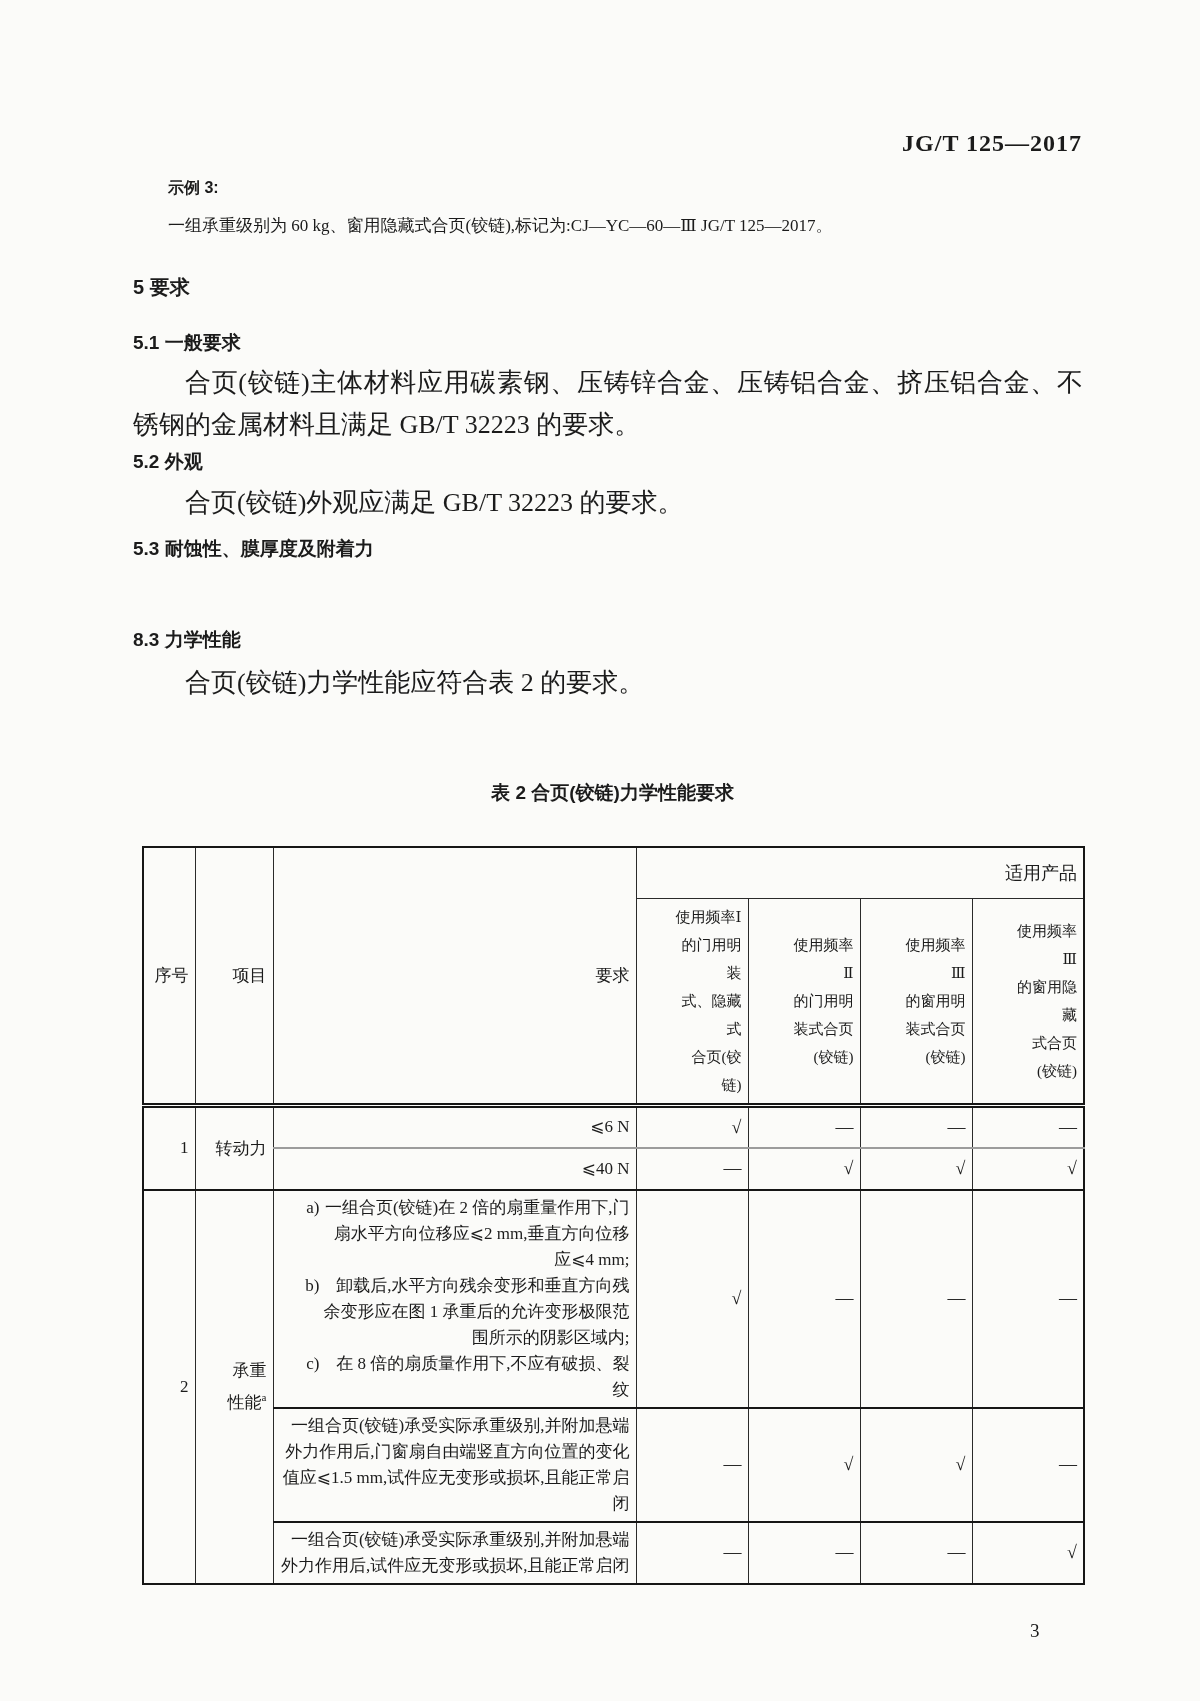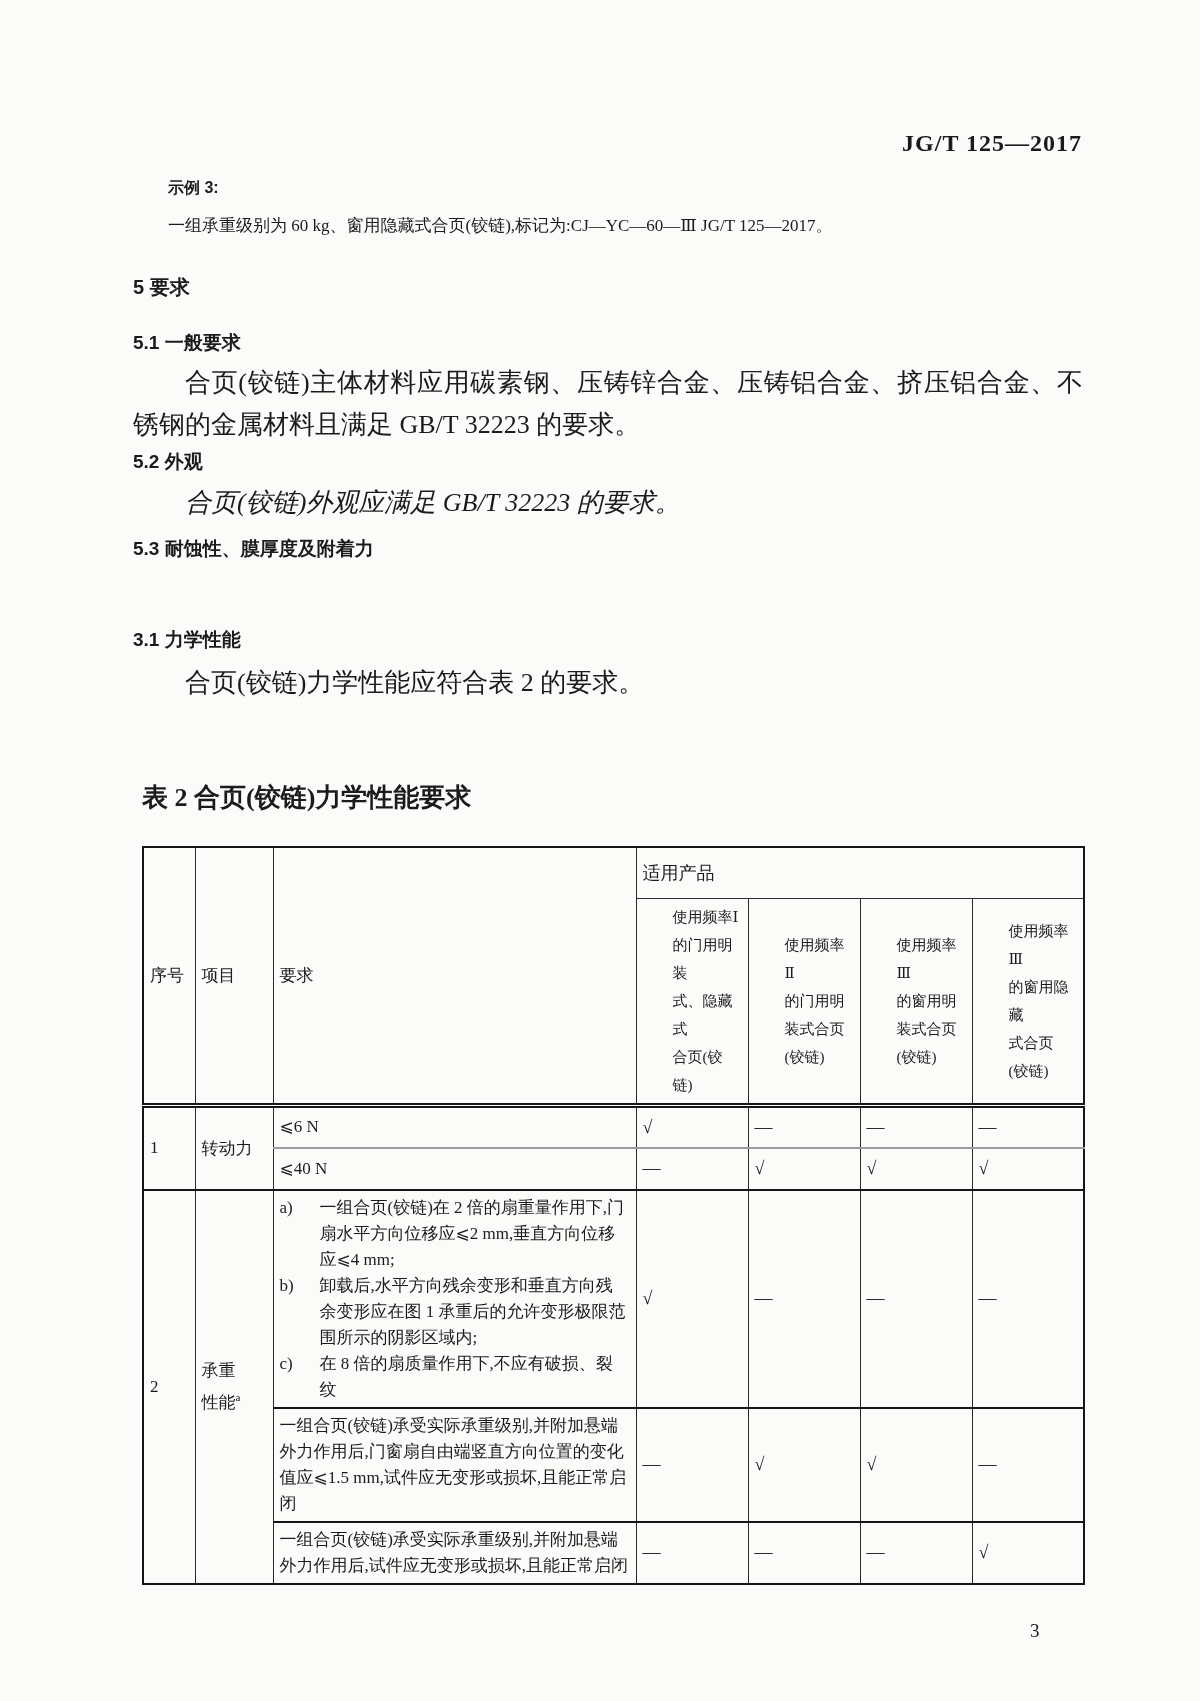--- a/index.html
+++ b/index.html
@@ -37,41 +37,41 @@
   .h52 { top:449px; font-size:19px; }
   .h53 { top:536px; font-size:19px; }
   .h54 { top:627px; font-size:19px; }
 
   .para {
     position:absolute; left:133px; width:950px;
     font-size:26px; line-height:42px; text-indent:2em;
     text-align:justify;
   }
   .p51 { top:362px; }
-  .p52 { top:482px;font-style:italic; }
+  .p52 { top:482px; }
   .p53 { top:572px; }
   .p54 { top:662px; }
 
   .table-caption {
     position:absolute; left:142px; top:780px; width:941px;
-    text-align:left;
-    font-family:Liberation Serif, serif;
-    font-weight:bold; font-size:26px;
+    text-align:center;
+    font-family:Liberation Sans, sans-serif;
+    font-weight:bold; font-size:19px;
   }
 
   .table-wrap { position:absolute; left:142px; top:846px; }
   table.req-table {
     border-collapse:collapse; table-layout:fixed; width:941px;
     font-size:17px; color:#1b1b1b;
     border:2px solid #161616;
   }
   .req-table th, .req-table td {
     border:1px solid #2a2a2a;
     font-weight:normal;
-    text-align:left; vertical-align:middle;
+    text-align:right; vertical-align:middle;
     padding:4px 6px;
   }
   .req-table th.hdr-top { height:42px; font-size:18px; }
   .req-table .hdr-product {
     line-height:28px; white-space:pre-line; font-size:15px;
     height:128px;
     padding-left:36px;
   }
   .req-table .dbl-bottom { border-bottom:5px double #161616; }
 
@@ -108,21 +108,21 @@
   <div class="sec-heading h5">5  要求</div>
 
   <div class="sec-heading h51">5.1  一般要求</div>
   <div class="para p51">合页(铰链)主体材料应用碳素钢、压铸锌合金、压铸铝合金、挤压铝合金、不锈钢的金属材料且满足 GB/T 32223 的要求。</div>
 
   <div class="sec-heading h52">5.2  外观</div>
   <div class="para p52">合页(铰链)外观应满足 GB/T 32223 的要求。</div>
 
   <div class="sec-heading h53">5.3  耐蚀性、膜厚度及附着力</div>
 
-  <div class="sec-heading h54">3.1  力学性能</div>
+  <div class="sec-heading h54">8.3  力学性能</div>
   <div class="para p54">合页(铰链)力学性能应符合表 2 的要求。</div>
 
   <div class="table-caption">表 2  合页(铰链)力学性能要求</div>
 
   <div class="table-wrap">
     <table class="req-table">
       <colgroup>
         <col style="width:52px">
           <col style="width:78px">
           <col style="width:363px">

